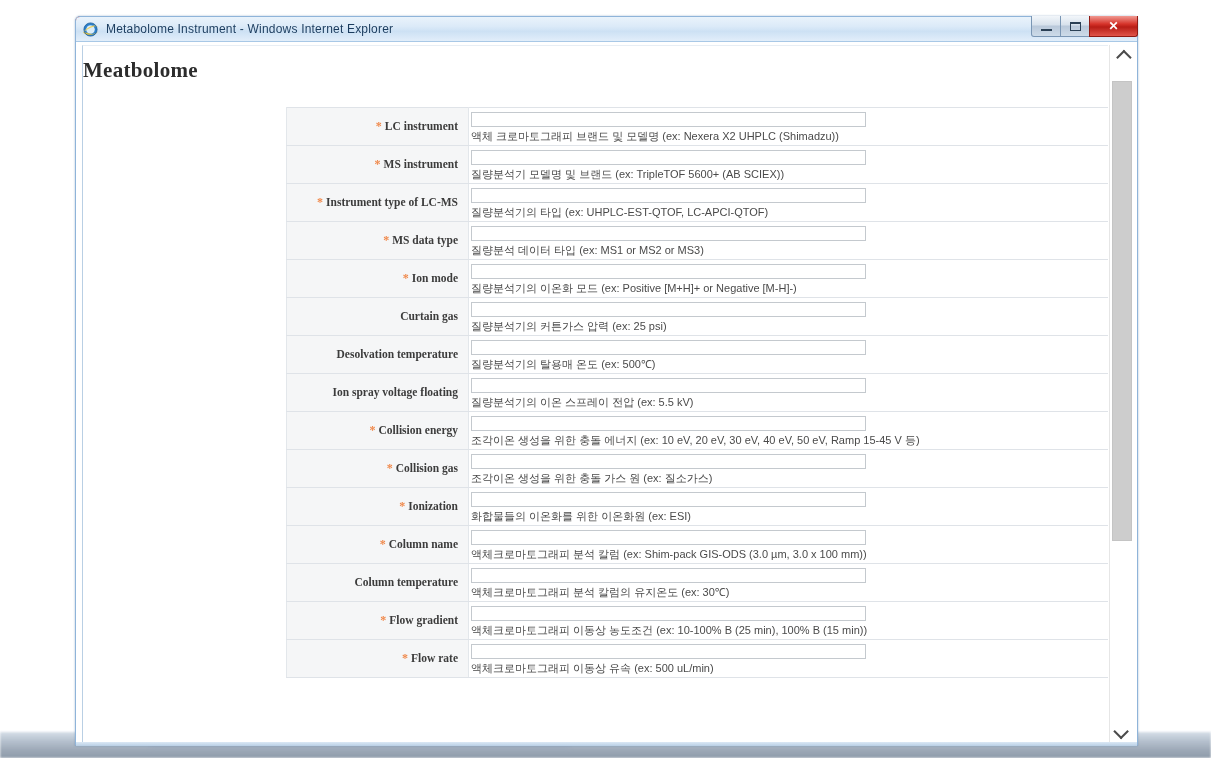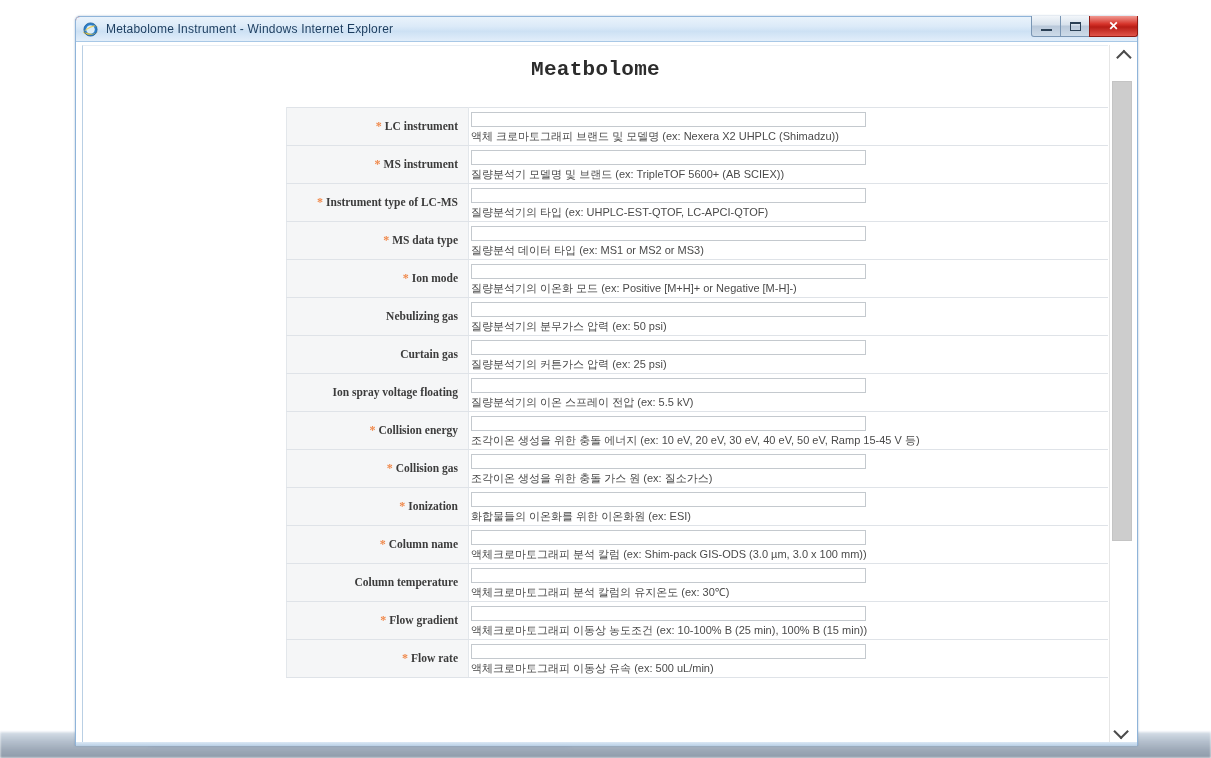--- a/index.html
+++ b/index.html
@@ -116,22 +116,22 @@
     position: absolute;
     left: 6px; top: 2px;
     right: 29px; bottom: 3px;
     border-left: 1px solid #b9cfe4;
     border-top: 1px solid #e8eef4;
     background: #ffffff;
     overflow: hidden;
   }
 
   .page-title {
-    text-align: center;
-    font-family: Liberation Mono, monospace;
+    text-align: left;
+    font-family: Liberation Serif, serif;
     font-weight: bold;
     font-size: 21px;
     color: #2c2c2c;
     margin-top: 12px;
     letter-spacing: .3px;
   }
 
   
   .form-table {
     position: absolute;
@@ -348,45 +348,45 @@
                   <span class="req">*</span>
                   <span class="lbl-text">Ion mode</span>
                 </div>
               </td>
               <td class="fld">
                 <input class="txtbox" type="text" value="" style="">
                 <div class="hint">질량분석기의 이온화 모드 (ex: Positive [M+H]+ or Negative [M-H]-)</div>
               </td>
             </tr>
 
-            <tr>
-              <td class="lbl">
-                <div class="lbl-inner">
-                  <span class="lbl-text">Nebulizing gas</span>
-                </div>
-              </td>
-              <td class="fld">
-                <input class="txtbox" type="text" value="" style="">
-                <div class="hint">질량분석기의 분무가스 압력 (ex: 50 psi)</div>
-              </td>
-            </tr>
 
 
             <tr>
               <td class="lbl">
                 <div class="lbl-inner">
                   <span class="lbl-text">Curtain gas</span>
                 </div>
               </td>
               <td class="fld">
                 <input class="txtbox" type="text" value="" style="">
                 <div class="hint">질량분석기의 커튼가스 압력 (ex: 25 psi)</div>
               </td>
             </tr>
 
+            <tr>
+              <td class="lbl">
+                <div class="lbl-inner">
+                  <span class="lbl-text">Desolvation temperature</span>
+                </div>
+              </td>
+              <td class="fld">
+                <input class="txtbox" type="text" value="" style="">
+                <div class="hint">질량분석기의 탈용매 온도 (ex: 500℃)</div>
+              </td>
+            </tr>
 
             <tr>
               <td class="lbl">
                 <div class="lbl-inner">
                   <span class="lbl-text">Ion spray voltage floating</span>
                 </div>
               </td>
               <td class="fld">
                 <input class="txtbox" type="text" value="" style="">
                 <div class="hint">질량분석기의 이온 스프레이 전압 (ex: 5.5 kV)</div>

